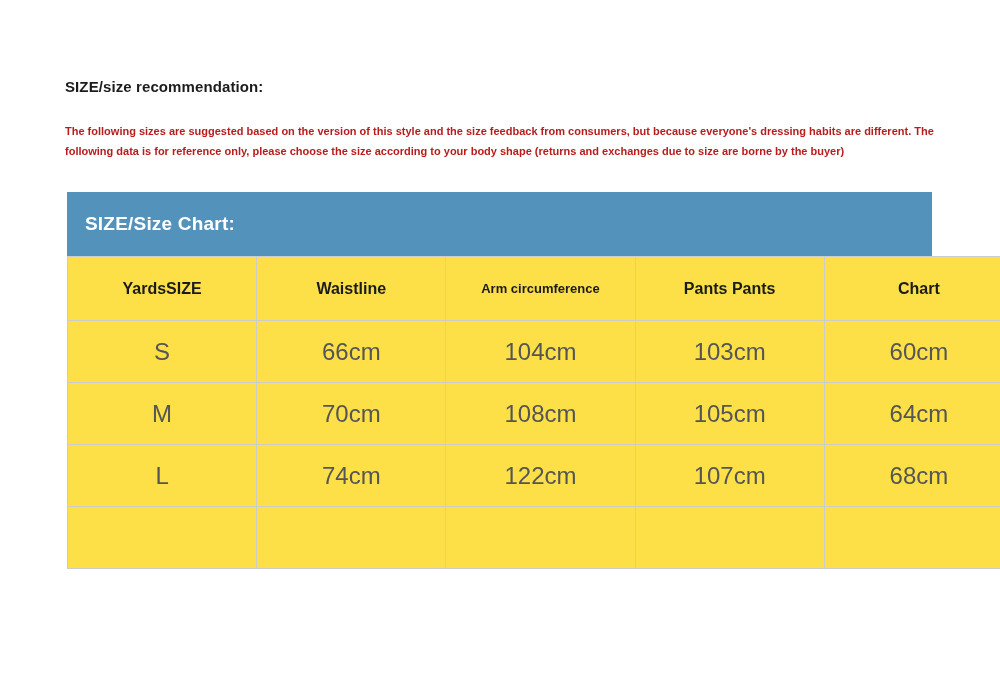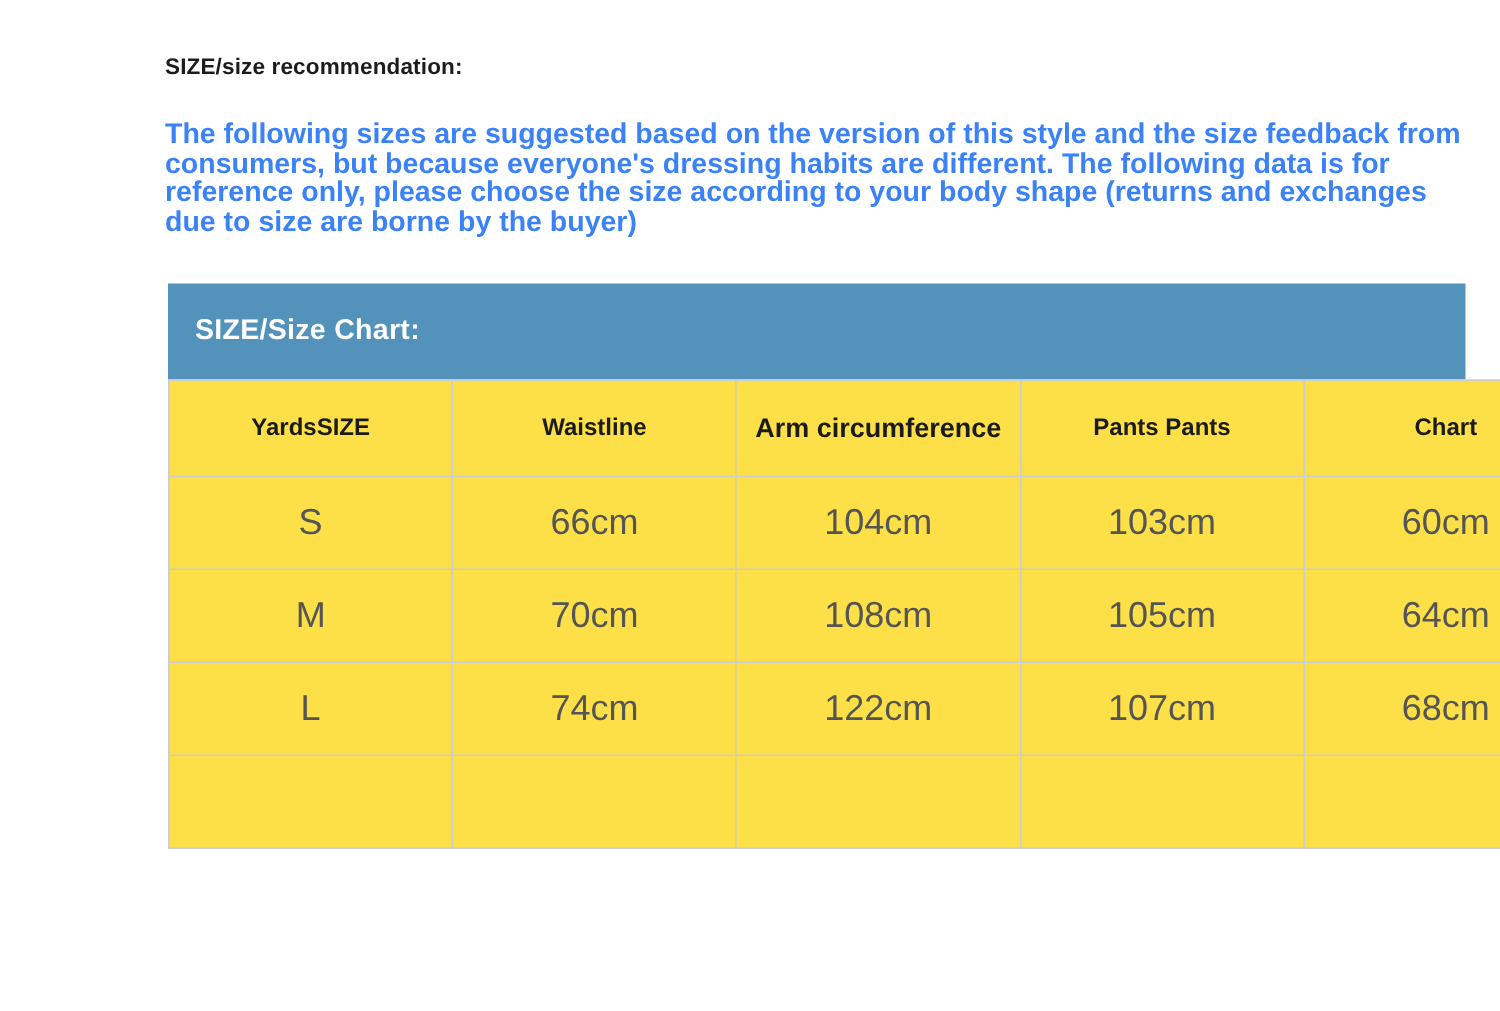--- a/index.html
+++ b/index.html
@@ -4,35 +4,34 @@
 <style>
   * { margin: 0; padding: 0; box-sizing: border-box; }
   html, body {
     width: 1000px;
     height: 674px;
     background: #ffffff;
     font-family: "Liberation Sans", "DejaVu Sans", sans-serif;
     overflow: hidden;
   }
   .content {
-    padding: 36px 65px 0 65px;
-    margin-left: 45px;
+    padding: 78px 65px 0 65px;
   }
   .page-title {
     font-size: 15px;
     font-weight: bold;
     color: #1c1c1e;
     letter-spacing: 0.1px;
   }
   .disclaimer {
     margin-top: 27px;
     width: 872px;
-    font-size: 19px;
+    font-size: 11px;
     font-weight: bold;
-    color: #3b82f6;
+    color: #b91c1c;
     line-height: 19.5px;
   }
   .chart-wrap {
     margin-top: 31px;
     margin-left: 2px;
     width: 865px;
   }
   .chart-banner {
     width: 865px;
     height: 64px;
@@ -59,21 +58,21 @@
     text-align: center;
     vertical-align: middle;
   }
   table.size-table thead th {
     height: 64px;
     font-size: 16px;
     font-weight: bold;
     color: #1b1b1b;
   }
   table.size-table thead th.small-head {
-    font-size: 18px;
+    font-size: 13px;
   }
   table.size-table tbody td {
     height: 62px;
     font-size: 24px;
     font-weight: 400;
     color: #555555;
   }
 </style>
 </head>
 <body>

